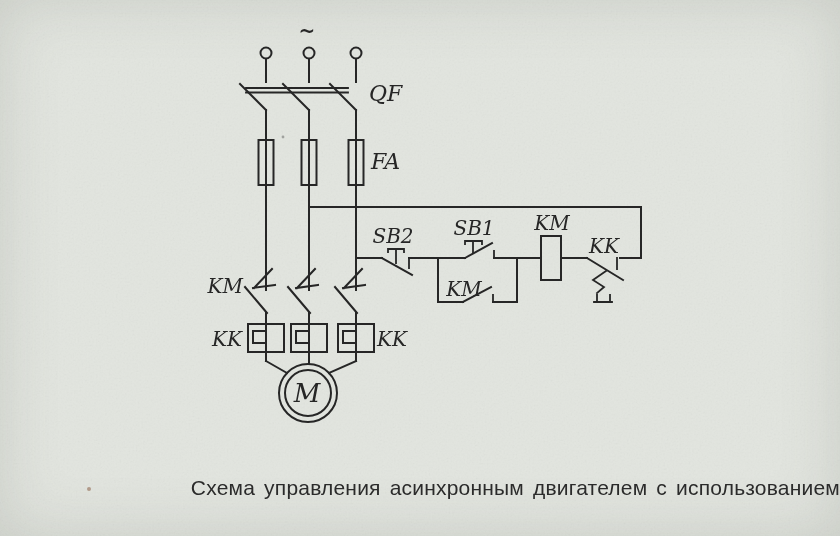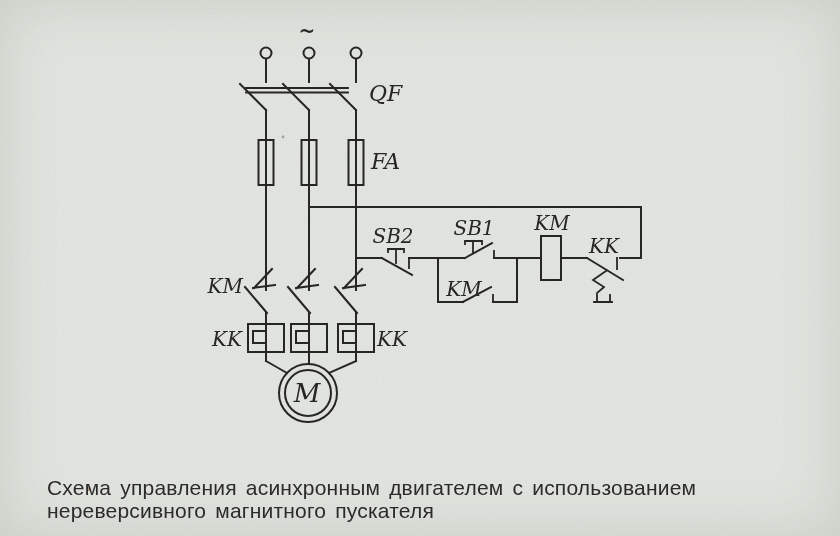--- a/index.html
+++ b/index.html
@@ -11,21 +11,21 @@
   }
   svg.circuit{position:absolute;left:0;top:0;}
   .ln{fill:none;stroke:var(--ink,#262626);stroke-width:2;stroke-linecap:square;}
   .thin{stroke-width:1.8;}
   .lbl{fill:var(--ink,#262626);font-family:"DejaVu Serif","Liberation Serif",serif;
        font-style:italic;font-size:20px;}
   .lbl-lg{font-size:22px;}
   .lbl-motor{font-size:26px;}
   .lbl-tilde{font-size:20px;font-style:normal;font-weight:bold;}
   .caption{
-    position:absolute;left:0;right:0;top:476px;text-align:left;
+    position:absolute;left:0;right:0;top:476px;text-align:right;
     color:var(--caption_ink,#2b2b2b);font-size:21px;line-height:23px;
     word-spacing:3px;letter-spacing:.2px;padding-left:47px;
   }
 </style>
 </head>
 <body>
 
 <div class="page">
 
   <svg class="circuit" width="840" height="536" viewBox="0 0 840 536">
@@ -136,16 +136,15 @@
       <path class="ln" d="M587,258 L623,280"></path>
       <path class="ln thin" d="M617,258 V269"></path>
       <path class="ln thin" d="M606,271 L593,280 L604,287 L597,293"></path>
       <path class="ln thin" d="M594,302 H612 M597,302 V295 M610,302 V295"></path>
     </g>
     <text class="lbl" x="604" y="253" text-anchor="middle">KK</text>
   </svg>
 
   <div class="caption">
     <div>Схема управления асинхронным двигателем с использованием</div>
-    <div>нереверсивного магнитного пускателя</div>
   </div>
 
 </div>
 
 </body></html>

